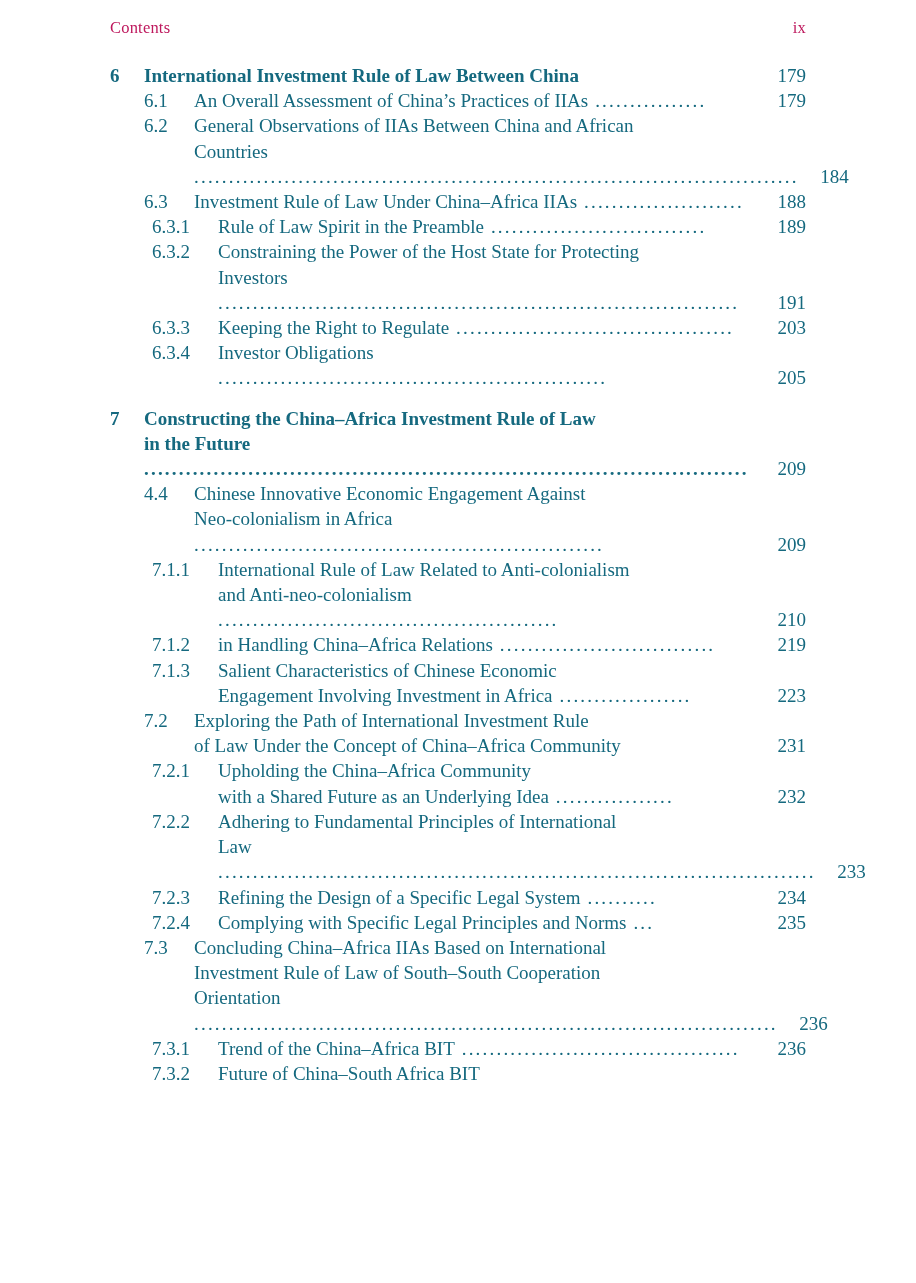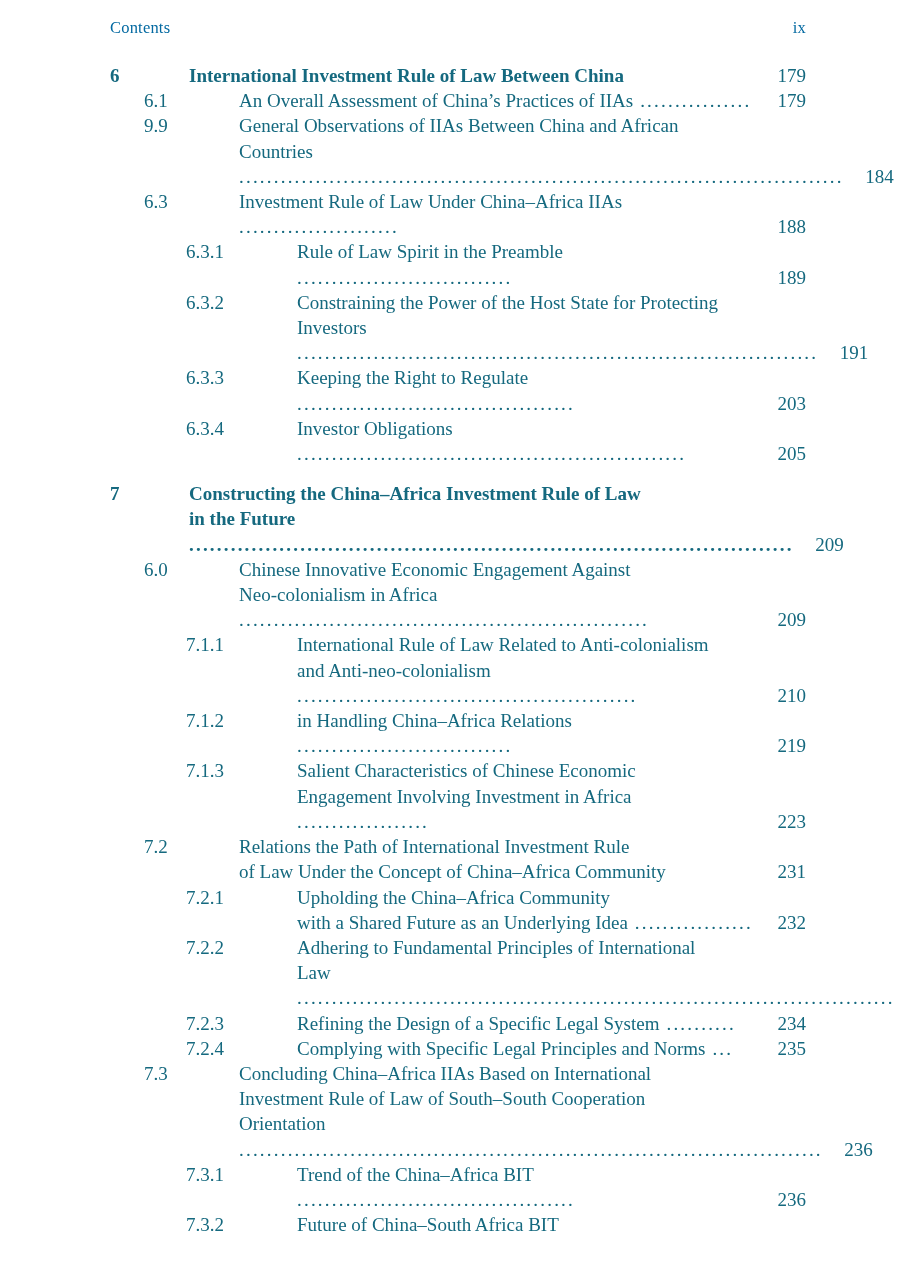--- a/index.html
+++ b/index.html
@@ -23,21 +23,21 @@
   }
   .running-head {
     position: absolute;
     top: 18px;
     left: 110px;
     right: 110px;
     display: flex;
     justify-content: space-between;
     align-items: baseline;
     font-size: 16.5px;
-    color: #0369a1;
+    color: #be185d;
     letter-spacing: 0.2px;
   }
   .toc {
     position: absolute;
     top: 63px;
     left: 110px;
     width: 696px;
   }
   
   .row {
@@ -72,26 +72,25 @@
   .chapter.first { margin-top: 0; }
 
   
   .lvl2 .num {
     width: 50px;
     margin-left: 34px;
   }
   
   .lvl3 .num {
     width: 66px;
-    margin-left: 76px;
+    margin-left: 42px;
   }
 
   .line {
     display: block;
-    margin-left: 45px;
   }
   
   .leader {
     display: inline;
     letter-spacing: 2.2px;
     font-size: 19px;
   }
   .chapter .txt { font-weight: bold; }
   .chapter .pg { font-weight: normal; }
 </style>
@@ -114,21 +113,21 @@
         <div class="pg" style="align-self: flex-end;">179</div>
       </div>
       <div class="row lvl2">
         <div class="num">6.1</div>
         <div class="txt">
           <div class="line">An Overall Assessment of China’s Practices of IIAs<span class="leader"> ................</span></div>
         </div>
         <div class="pg" style="align-self: flex-end;">179</div>
       </div>
       <div class="row lvl2">
-        <div class="num">9.9</div>
+        <div class="num">6.2</div>
         <div class="txt">
           <div class="line">General Observations of IIAs Between China and African</div>
           <div class="line">Countries<span class="leader"> .......................................................................................</span></div>
         </div>
         <div class="pg" style="align-self: flex-end; font-family: Liberation Serif, serif;">184</div>
       </div>
       <div class="row lvl2">
         <div class="num">6.3</div>
         <div class="txt">
           <div class="line">Investment Rule of Law Under China–Africa IIAs<span class="leader"> .......................</span></div>
@@ -166,21 +165,21 @@
       </div>
       <div class="row chapter">
         <div class="num">7</div>
         <div class="txt">
           <div class="line">Constructing the China–Africa Investment Rule of Law</div>
           <div class="line">in the Future<span class="leader"> .......................................................................................</span></div>
         </div>
         <div class="pg" style="align-self: flex-end;">209</div>
       </div>
       <div class="row lvl2">
-        <div class="num">6.0</div>
+        <div class="num">4.4</div>
         <div class="txt">
           <div class="line">Chinese Innovative Economic Engagement Against</div>
           <div class="line">Neo-colonialism in Africa<span class="leader"> ...........................................................</span></div>
         </div>
         <div class="pg" style="align-self: flex-end;">209</div>
       </div>
       <div class="row lvl3">
         <div class="num">7.1.1</div>
         <div class="txt">
           <div class="line">International Rule of Law Related to Anti-colonialism</div>
@@ -199,21 +198,21 @@
         <div class="num">7.1.3</div>
         <div class="txt">
           <div class="line">Salient Characteristics of Chinese Economic</div>
           <div class="line">Engagement Involving Investment in Africa<span class="leader"> ...................</span></div>
         </div>
         <div class="pg" style="align-self: flex-end;">223</div>
       </div>
       <div class="row lvl2">
         <div class="num">7.2</div>
         <div class="txt">
-          <div class="line">Relations the Path of International Investment Rule</div>
+          <div class="line">Exploring the Path of International Investment Rule</div>
           <div class="line">of Law Under the Concept of China–Africa Community</div>
         </div>
         <div class="pg" style="align-self: flex-end;">231</div>
       </div>
       <div class="row lvl3">
         <div class="num">7.2.1</div>
         <div class="txt">
           <div class="line">Upholding the China–Africa Community</div>
           <div class="line">with a Shared Future as an Underlying Idea<span class="leader"> .................</span></div>
         </div>

